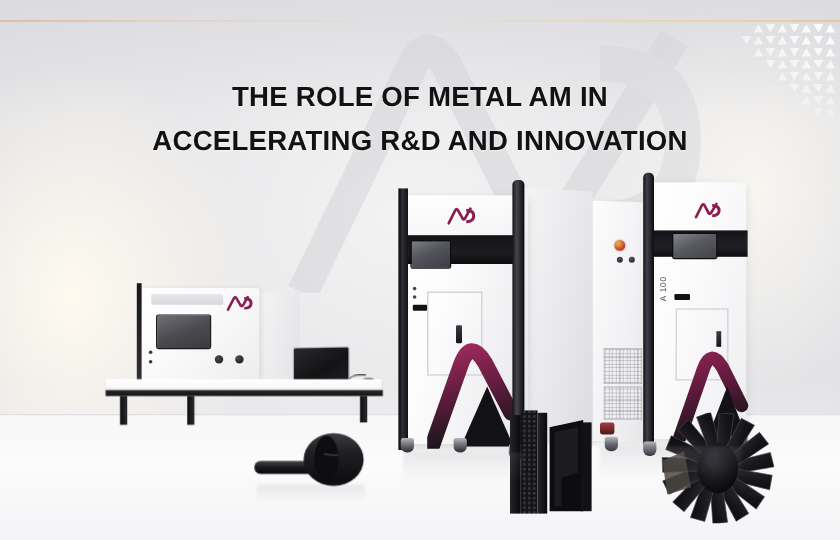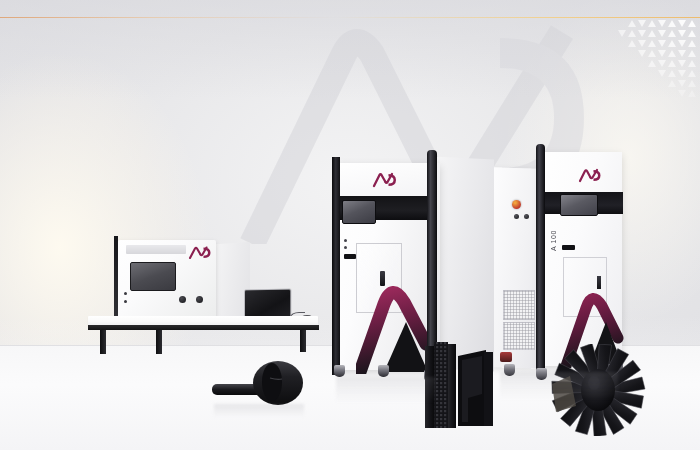--- a/index.html
+++ b/index.html
@@ -511,20 +511,24 @@
         <use href="#tU" x="22" y="74"></use>
         <use href="#tD" x="32" y="74"></use>
         <use href="#tU" x="42" y="74"></use>
         <use href="#tD" x="52" y="74"></use>
     </g>
   </svg>
 
   <div class="floor"></div>
   <div class="floor-line"></div>
 
+  <div class="title-block">
+    <div class="title-line">THE ROLE OF METAL AM IN</div>
+    <div class="title-line">ACCELERATING R&amp;D AND INNOVATION</div>
+  </div>
 
   <div class="scene">
 
     <div class="obj m2-leftcab"></div>
     <div class="obj m2-body"></div>
     <div class="obj m2-blackband"></div>
     <div class="obj m2-screen"></div>
     <svg class="obj m2-logo" viewBox="0 0 48 30">
       <g fill="none" stroke="#8b2050" stroke-width="4.4" stroke-linecap="round" stroke-linejoin="round">
         <path d="M4 26 L14 6 Q16 3 18 6 L25 19"></path>

